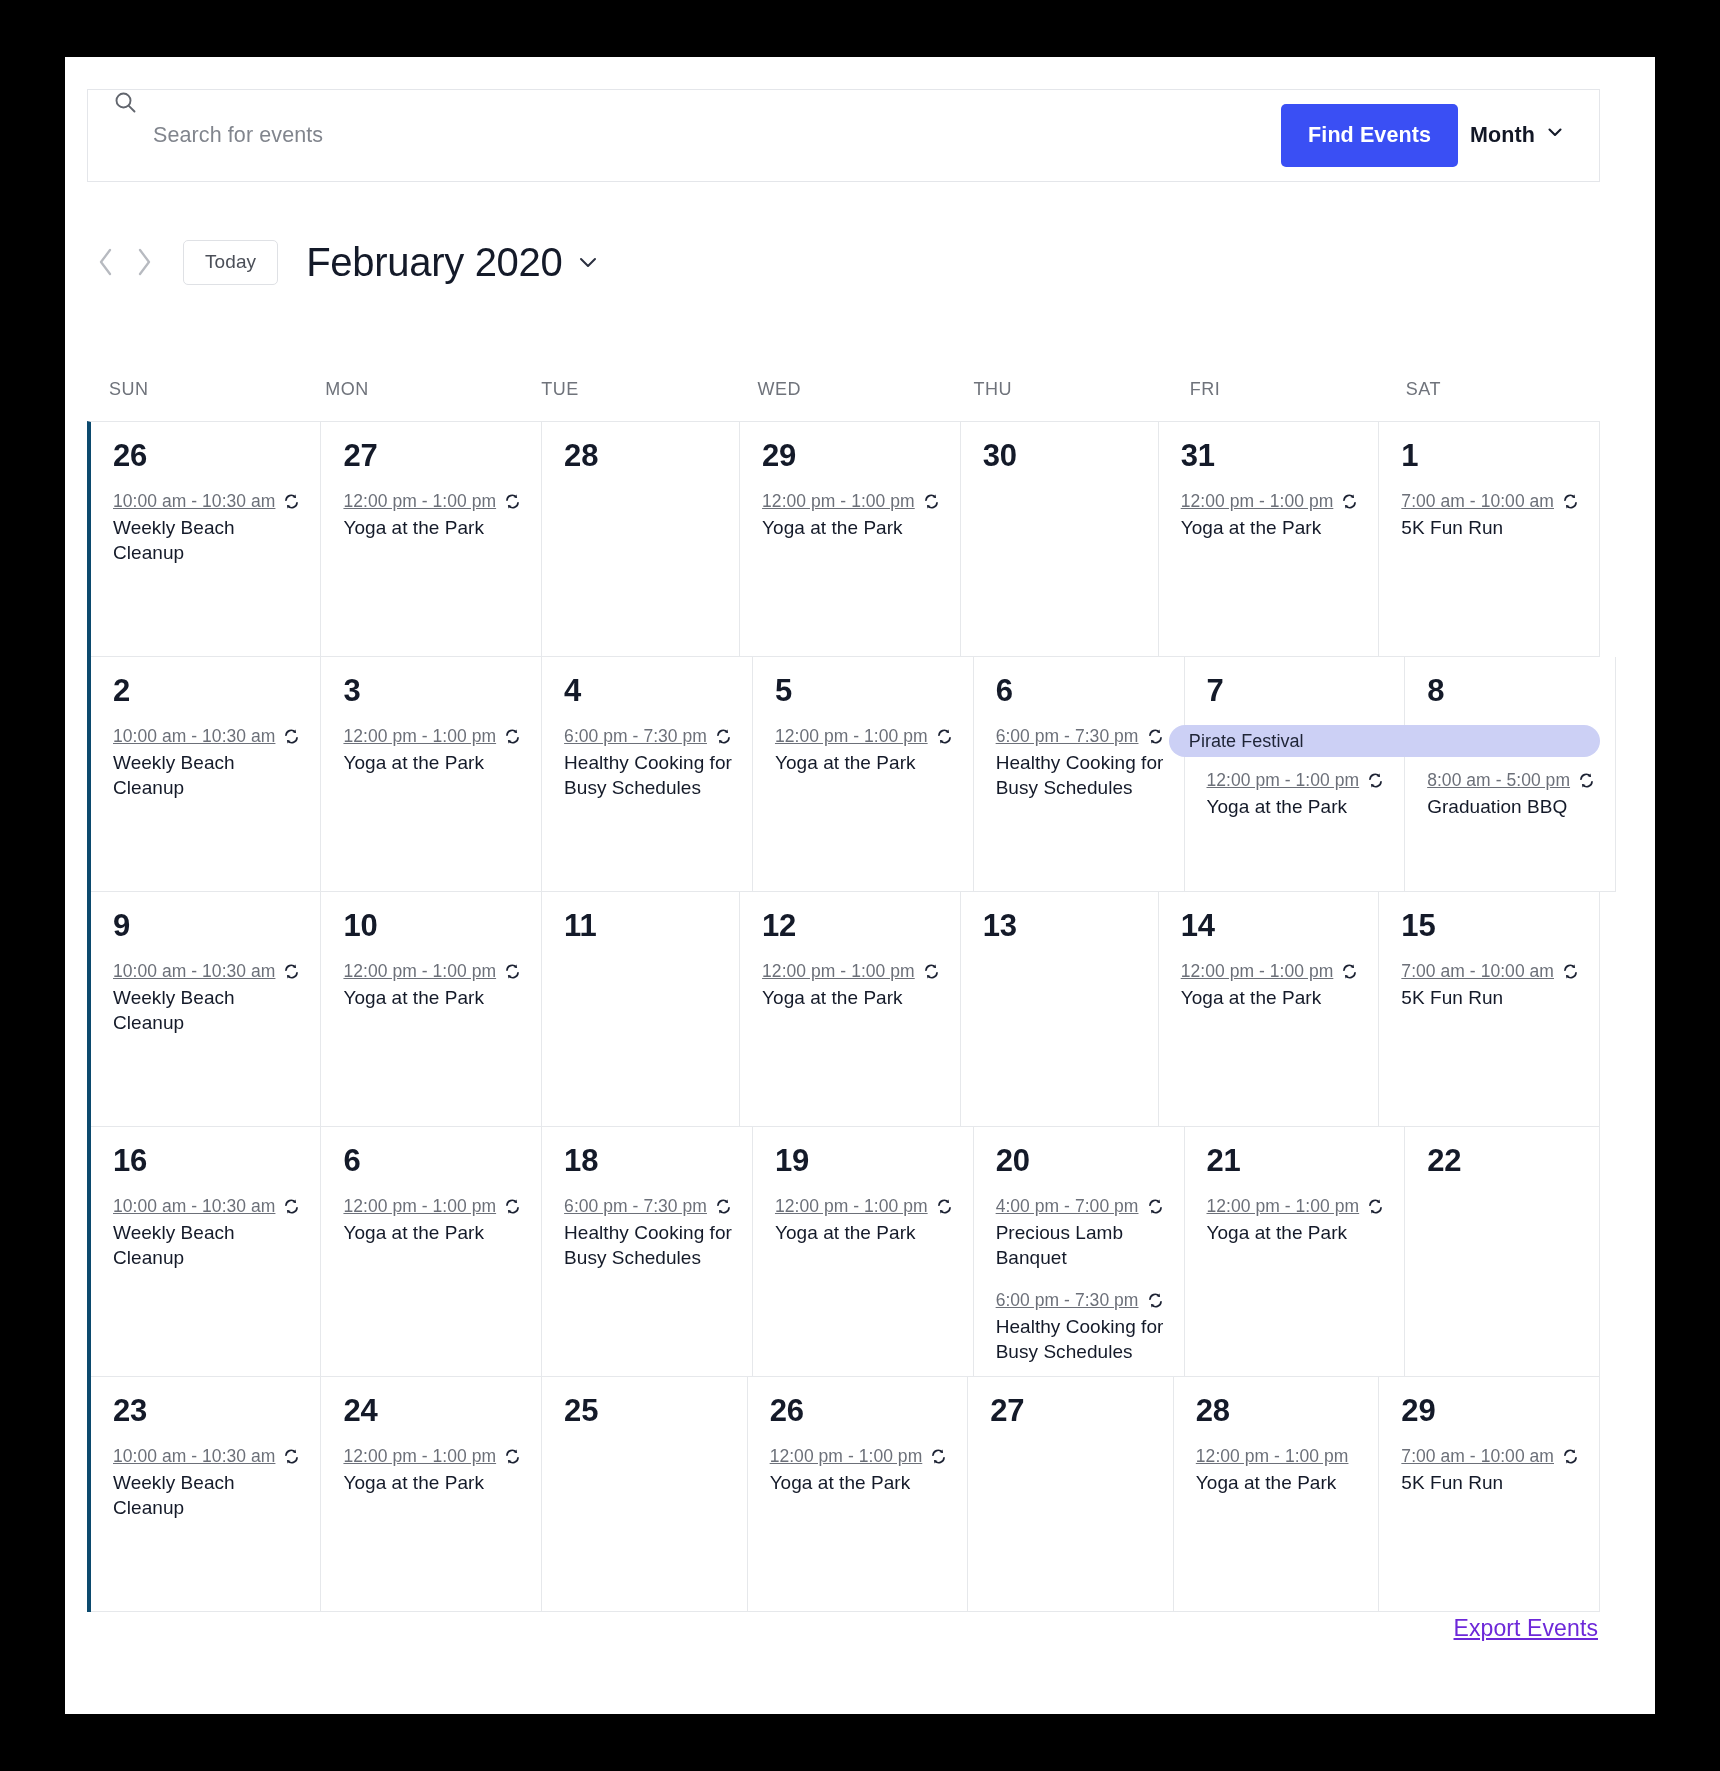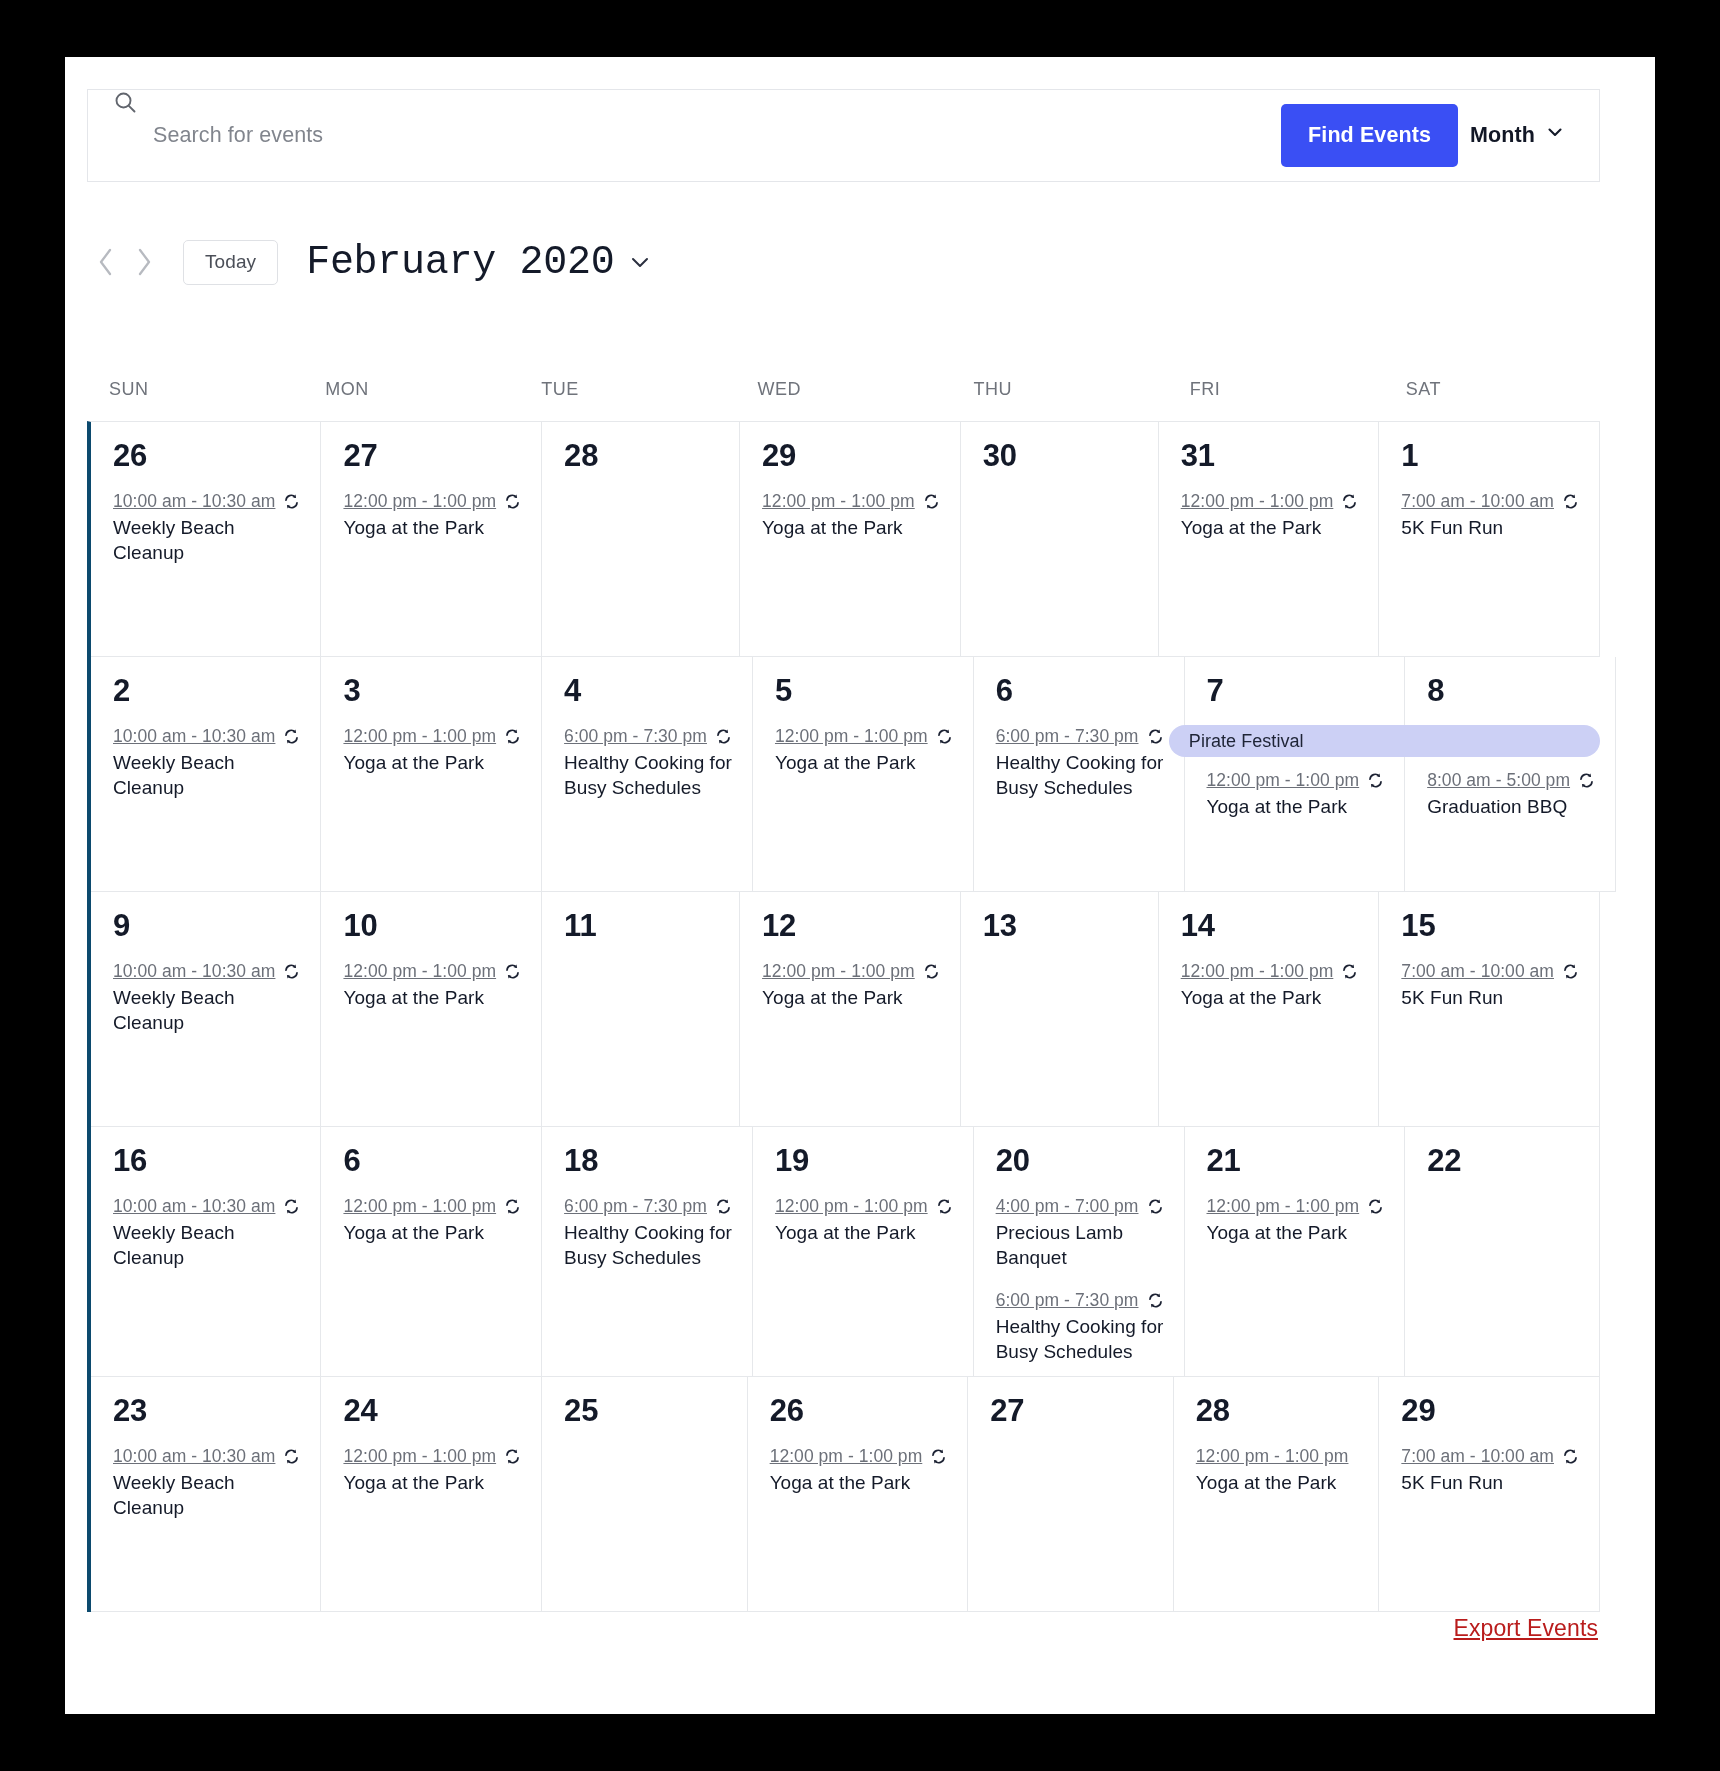--- a/index.html
+++ b/index.html
@@ -140,21 +140,20 @@
     display: flex;
     align-items: center;
     gap: 14px;
     cursor: pointer;
   }
   .month-title {
     font-size: 40px;
     font-weight: normal;
     color: #141a29;
     letter-spacing: -0.3px;
-    font-family: Liberation Mono, monospace;
   }
   .chev-lg { width: 24px; height: 24px; display: block; }
 
   
   .weekday-row {
     position: absolute;
     left: 22px;
     top: 322px;
     width: 1513px;
     display: grid;
@@ -253,21 +252,21 @@
     position: absolute;
     left: 22px;
     top: 1558px;
     width: 1513px;
     display: flex;
     justify-content: flex-end;
     padding-right: 2px;
   }
   .export-link {
     font-size: 23px;
-    color: #b91c1c;
+    color: #6d28d9;
     text-decoration: underline;
     cursor: pointer;
     letter-spacing: 0.1px;
   }
 </style>
 </head>
 <body>
 
 <div class="device-frame">
   <div class="app-window">

